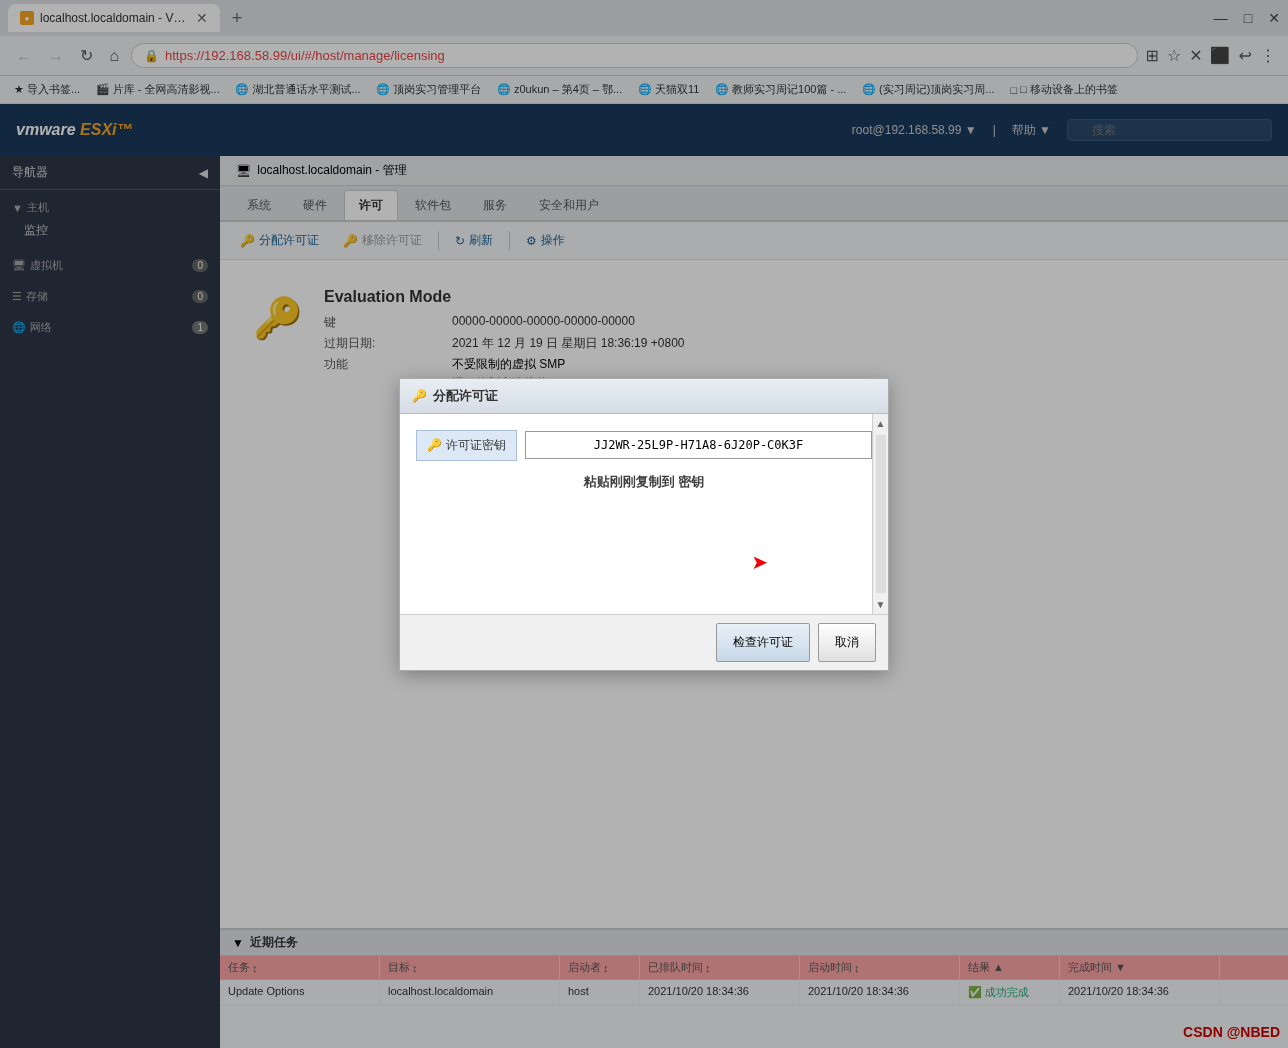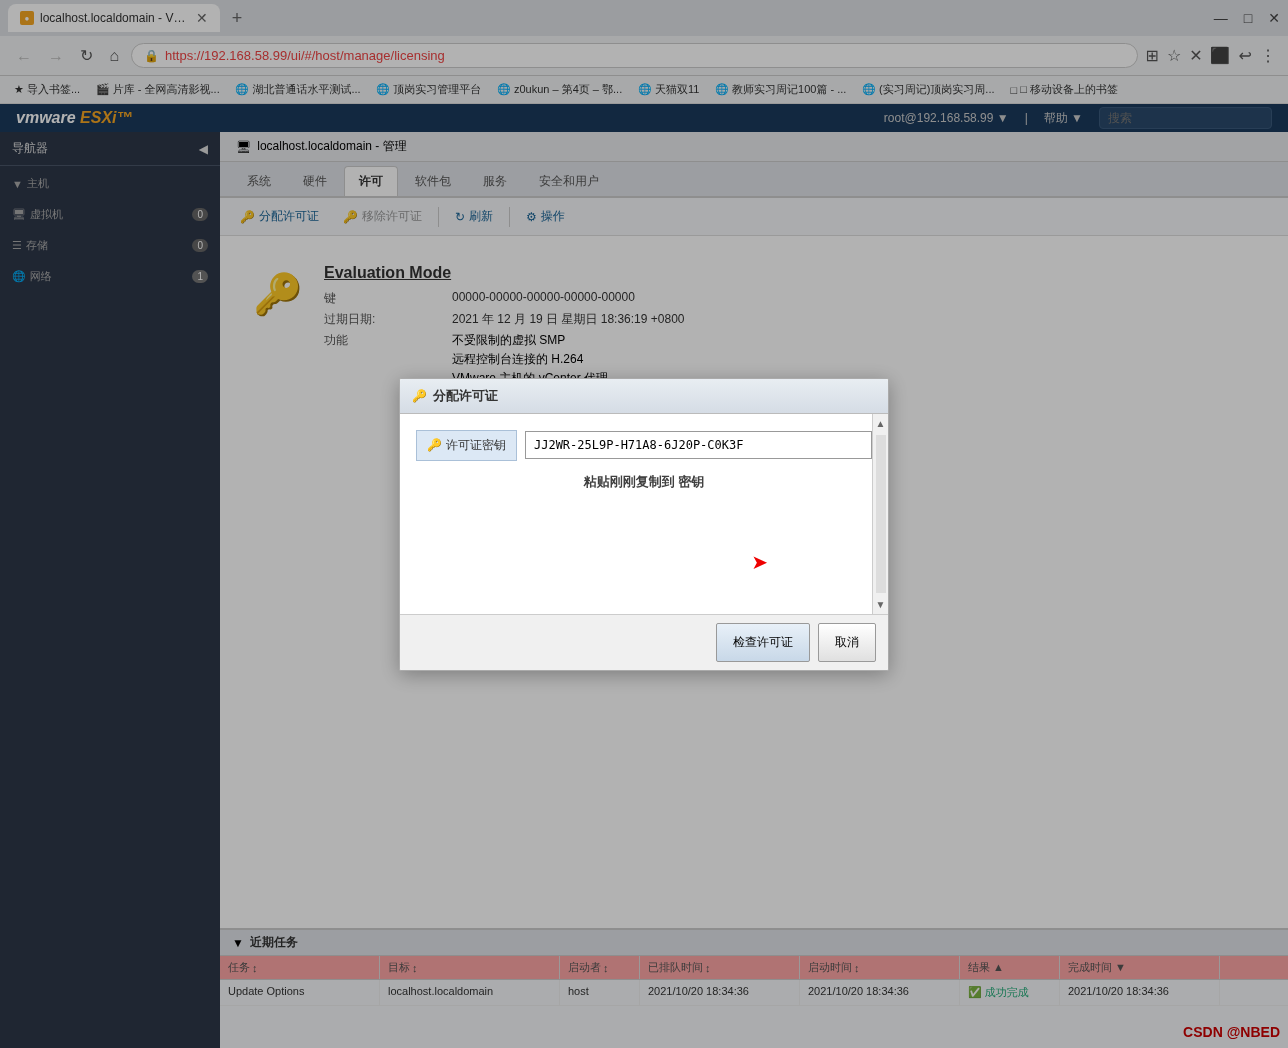--- a/index.html
+++ b/index.html
@@ -23,24 +23,24 @@
     .address-bar-wrapper .lock-icon { color: #555; font-size: 12px; }
     .address-bar { border: none; outline: none; flex: 1; font-size: 13px; color: #ef4444; }
     .toolbar-actions { display: flex; gap: 8px; align-items: center; }
     .toolbar-btn { background: none; border: none; font-size: 16px; color: #555; cursor: pointer; }
 
     .bookmarks-bar { background: #f1f3f4; height: 28px; display: flex; align-items: center; padding: 0 8px; gap: 4px; border-bottom: 1px solid #ddd; overflow: hidden; }
     .bookmark-item { display: flex; align-items: center; gap: 3px; padding: 2px 6px; border-radius: 4px; cursor: pointer; white-space: nowrap; font-size: 11px; color: #333; }
 
     
     .app-container { flex: 1; display: flex; flex-direction: column; background: #4a5568; overflow: hidden; }
-    .app-header { background: #1a3a5c; height: 28px; display: flex; align-items: center; padding: 0 16px; justify-content: space-between; }
+    .app-header { background: #1a3a5c; height: 52px; display: flex; align-items: center; padding: 0 16px; justify-content: space-between; }
     .app-logo { color: #fff; font-size: 16px; font-weight: bold; display: flex; align-items: center; gap: 4px; }
     .app-header-right { display: flex; align-items: center; gap: 16px; color: #ccc; font-size: 12px; }
-    .search-box { background: #2a4a6c; border: 1px solid #3a5a7c; border-radius: 4px; padding: 3px 8px; color: #eab308; font-size: 12px; }
+    .search-box { background: #2a4a6c; border: 1px solid #3a5a7c; border-radius: 4px; padding: 3px 24px; color: #eab308; font-size: 12px; }
 
     .app-body { flex: 1; display: flex; overflow: hidden; }
 
     
     .sidebar { width: 220px; background: #2d3748; color: #ddd; display: flex; flex-direction: column; flex-shrink: 0; }
     .sidebar-header { background: #2d3748; padding: 8px 12px; display: flex; align-items: center; justify-content: space-between; border-bottom: 1px solid #4a5568; }
     .sidebar-section { padding: 4px 0; }
     .sidebar-section-header { padding: 6px 12px 2px; color: #aaa; font-size: 11px; display: flex; align-items: center; gap: 4px; cursor: pointer; }
     .sidebar-item { padding: 5px 12px 5px 24px; color: #ccc; font-size: 12px; cursor: pointer; display: flex; align-items: center; gap: 6px; }
     .sidebar-item.active { background: #1a6496; color: #fff; }
@@ -57,38 +57,38 @@
 
     .toolbar { background: #f5f7fa; padding: 6px 12px; border-bottom: 1px solid #ddd; display: flex; align-items: center; gap: 8px; }
     .toolbar-action-btn { display: flex; align-items: center; gap: 4px; padding: 4px 8px; border: none; background: none; cursor: pointer; font-size: 12px; color: #1a6496; }
     .toolbar-separator { width: 1px; height: 20px; background: #ccc; }
 
     .license-content { flex: 1; padding: 16px; overflow: auto; background: #fff; }
     .license-card { display: flex; gap: 16px; padding: 12px; }
     .license-icon { width: 60px; height: 60px; display: flex; align-items: center; justify-content: center; }
     .key-icon { font-size: 40px; }
     .license-info { flex: 1; }
-    .license-mode { font-size: 16px; font-weight: bold; color: #333; margin-bottom: 8px; text-decoration: underline; }
+    .license-mode { font-size: 16px; font-weight: bold; color: #333; margin-bottom: 8px; }
     .license-table { display: grid; grid-template-columns: 120px 1fr; gap: 4px 8px; font-size: 12px; }
     .license-label { color: #555; }
     .license-value { color: #333; }
     .license-features { display: flex; flex-direction: column; gap: 2px; }
 
     
     .dialog-overlay { position: fixed; top: 0; left: 0; width: 100%; height: 100%; background: rgba(0,0,0,0.3); display: flex; align-items: center; justify-content: center; z-index: 100; }
     .dialog { background: #fff; border: 1px solid #aaa; box-shadow: 0 4px 20px rgba(0,0,0,0.3); width: 490px; min-height: 280px; display: flex; flex-direction: column; border-radius: 2px; }
     .dialog-header { background: linear-gradient(to bottom, #e8edf2, #d5dce5); padding: 8px 12px; display: flex; align-items: center; gap: 6px; border-bottom: 1px solid #bbb; border-radius: 2px 2px 0 0; }
     .dialog-title { font-size: 13px; font-weight: bold; color: #333; }
     .dialog-body { flex: 1; padding: 16px; min-height: 200px; position: relative; }
     .dialog-scroll { position: absolute; right: 0; top: 0; bottom: 0; width: 16px; background: #f0f0f0; display: flex; flex-direction: column; align-items: center; border-left: 1px solid #ccc; }
     .scroll-arrow { color: #666; font-size: 10px; padding: 4px; cursor: pointer; }
     .scroll-track { flex: 1; width: 10px; background: #ddd; margin: 2px 0; }
     .form-row { display: flex; align-items: center; gap: 8px; margin-bottom: 12px; }
     .form-label { min-width: 100px; font-size: 12px; color: #333; display: flex; align-items: center; gap: 4px; background: #dce8f5; padding: 6px 10px; border: 1px solid #aac0d8; }
-    .form-input { flex: 1; padding: 6px 8px; border: 1px solid #999; font-size: 12px; font-family: monospace; }
+    .form-input { flex: 1; padding: 6px 8px; border: 1px solid #999; font-size: 12px; font-family: monospace; text-align: center; }
     .paste-hint { color: #404040; font-size: 13px; font-weight: bold; text-align: center; margin-top: 8px; }
     .dialog-footer { padding: 8px 12px; display: flex; justify-content: flex-end; gap: 8px; background: #f0f0f0; border-top: 1px solid #ccc; border-radius: 0 0 2px 2px; }
     .dialog-btn { padding: 10px 16px; font-size: 12px; cursor: pointer; border: 1px solid #999; background: linear-gradient(to bottom, #fff, #e0e0e0); border-radius: 2px; }
     .dialog-btn.primary { background: linear-gradient(to bottom, #e8f0f8, #c8d8e8); }
 
     
     .recent-tasks { background: #f5f7fa; border-top: 2px solid #ccc; height: 120px; display: flex; flex-direction: column; }
     .tasks-header { background: #e0e3e8; padding: 4px 12px; display: flex; align-items: center; gap: 6px; border-bottom: 1px solid #ccc; }
     .tasks-title { font-size: 12px; font-weight: bold; color: #333; }
     .tasks-table { flex: 1; overflow: auto; }
@@ -212,20 +212,23 @@
       <div class="sidebar">
         <div class="sidebar-header">
           <span>导航器</span>
           <span>◀</span>
         </div>
         <div class="sidebar-section">
           <div class="sidebar-section-header">
             <span>▼</span>
             <span>主机</span>
           </div>
+          <div class="sidebar-item">
+            <span>监控</span>
+          </div>
         </div>
         <div class="sidebar-section">
           <div class="sidebar-section-header">
             <span>🖥</span>
             <span>虚拟机</span>
             <span class="sidebar-badge">0</span>
           </div>
         </div>
         <div class="sidebar-section">
           <div class="sidebar-section-header">

